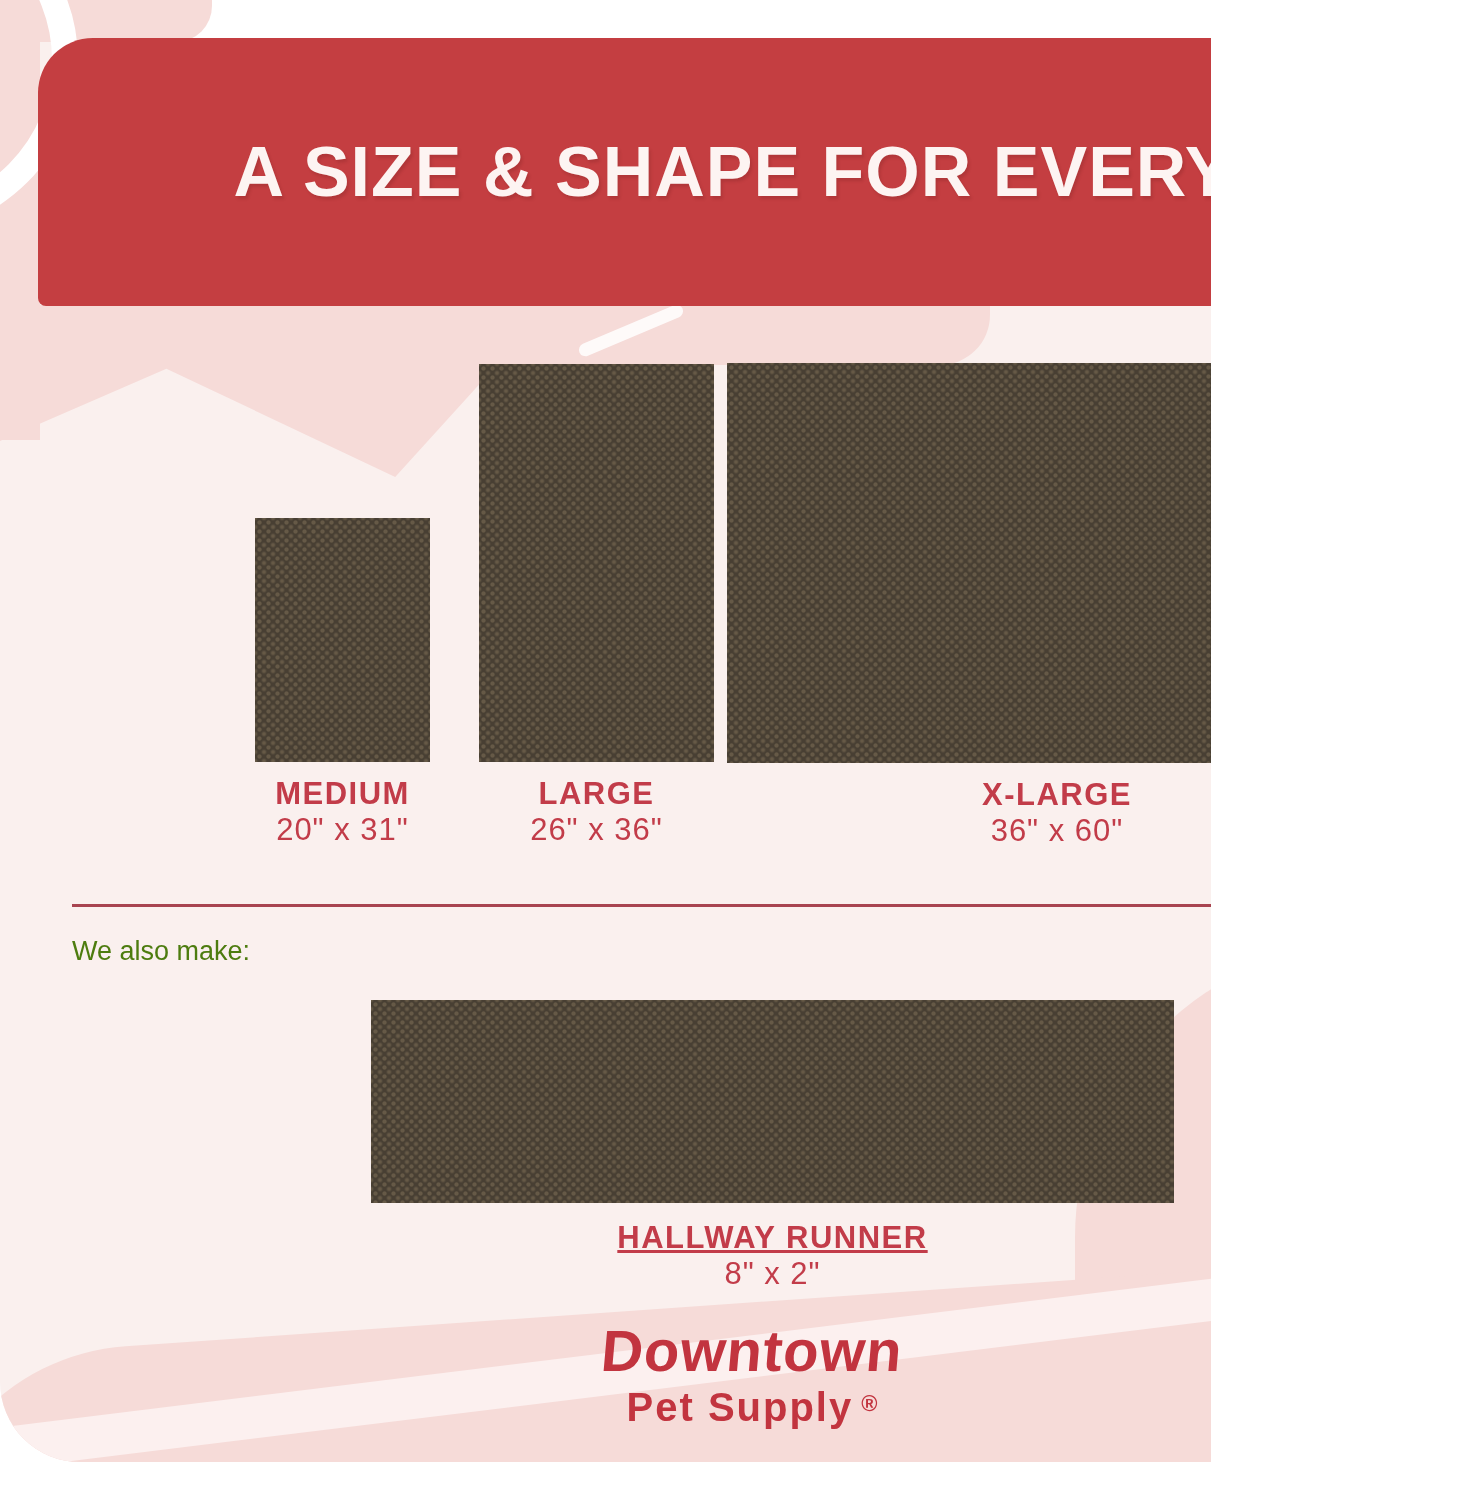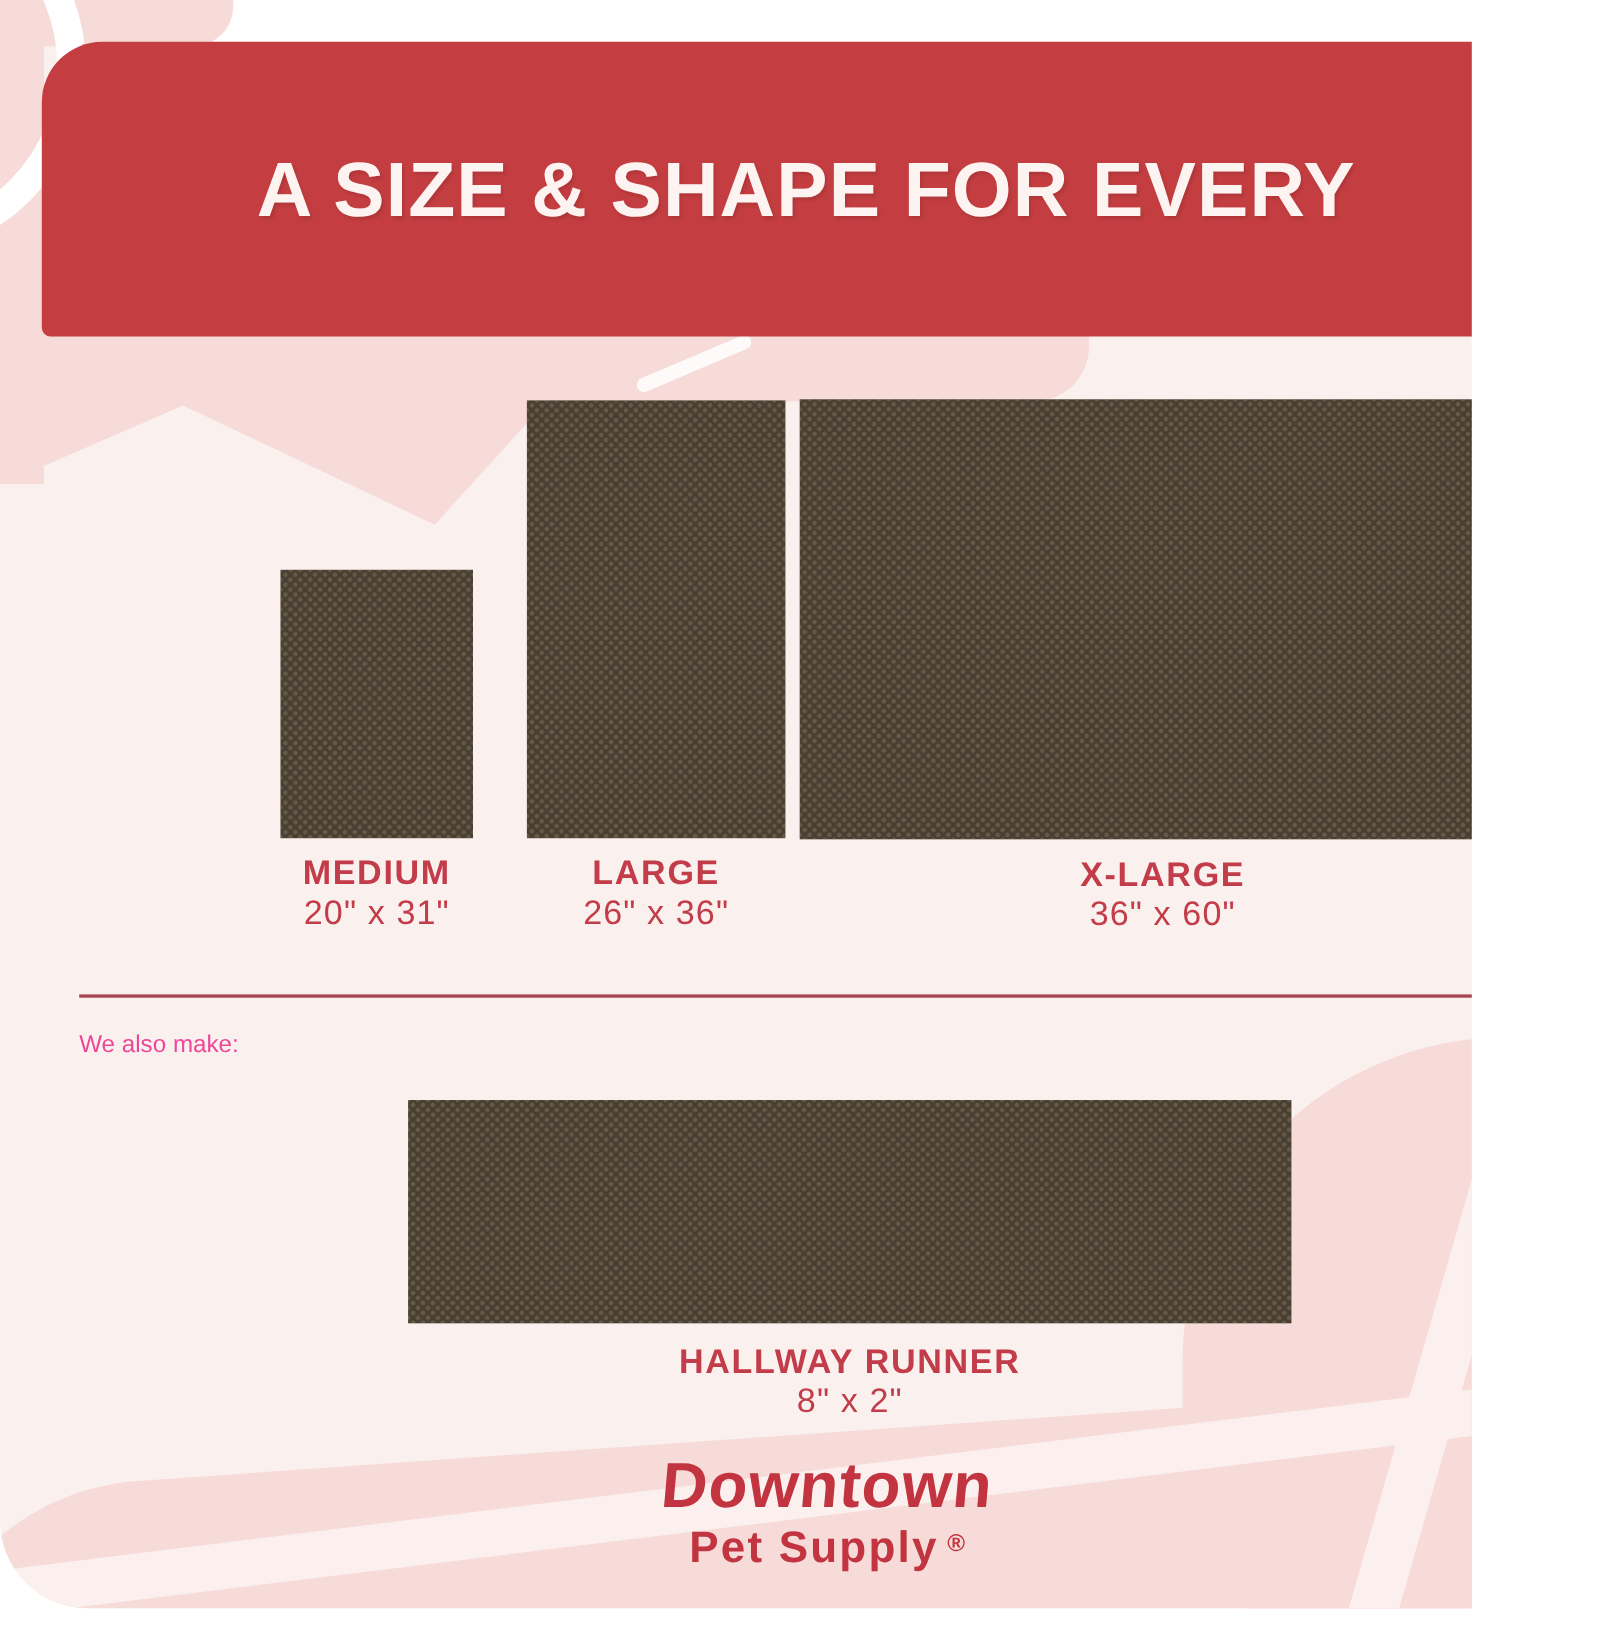--- a/index.html
+++ b/index.html
@@ -1,18 +1,18 @@
 <!DOCTYPE html>
 <html><head>
 <meta charset="utf-8">
 <style>
   html,body{margin:0;padding:0;background:#ffffff;}
   .stage{
     position:relative;
-    width:1338px;height:1500px;
+    width:1211px;height:1500px;
     background:#ffffff;
     overflow:hidden;
     font-family:"Liberation Sans","DejaVu Sans",sans-serif;
   }
   
   .main-bg{
     position:absolute;left:0;top:38px;width:1463px;height:1424px;
     background:#faf0ee;
     border-radius:0 0 80px 80px;
     overflow:hidden;
@@ -65,24 +65,24 @@
   .item-medium{left:255px;top:518px;width:175px;} .item-medium .mat{height:244px;}
   .item-large {left:479px;top:364px;width:235px;} .item-large  .mat{height:398px;}
   .item-xlarge{left:727px;top:363px;width:660px;} .item-xlarge .mat{height:400px;}
   .item-runner{left:371px;top:1000px;width:803px;} .item-runner .mat{height:203px;}
   .size-name,.size-dims{
     display:block;width:360px;margin-left:calc(50% - 180px);
     text-align:center;white-space:nowrap;color:#c23c49;line-height:26px;
   }
   .size-name{margin-top:19px;font-size:31px;font-weight:bold;letter-spacing:1.5px;}
   .size-dims{margin-top:10px;font-size:31px;font-weight:normal;letter-spacing:1px;}
-  .item-runner .size-name{margin-top:22px;}
+  .item-runner .size-name{margin-top:22px;text-decoration:underline;}
   
   .divider{position:absolute;left:72px;top:904px;width:1356px;height:3px;background:#a84450;z-index:4;}
-  .also-make{position:absolute;left:72px;top:936px;font-size:22px;color:#ec4899;z-index:4;}
+  .also-make{position:absolute;left:72px;top:936px;font-size:27px;color:#4d7c0f;z-index:4;}
   
   .brand{position:absolute;left:402px;top:1322px;width:700px;text-align:center;z-index:4;color:#c2343f;}
   .brand-line1{font-size:58px;font-weight:bold;line-height:58px;transform:skewX(-5deg);letter-spacing:1px;}
   .brand-line2{font-size:40px;font-weight:bold;line-height:46px;margin-top:4px;letter-spacing:2px;}
   .brand-mark{display:inline-block;font-size:22px;margin-left:8px;transform:translateY(-10px);letter-spacing:0;}
 </style>
 </head>
 <body>
 
 <div class="stage">

